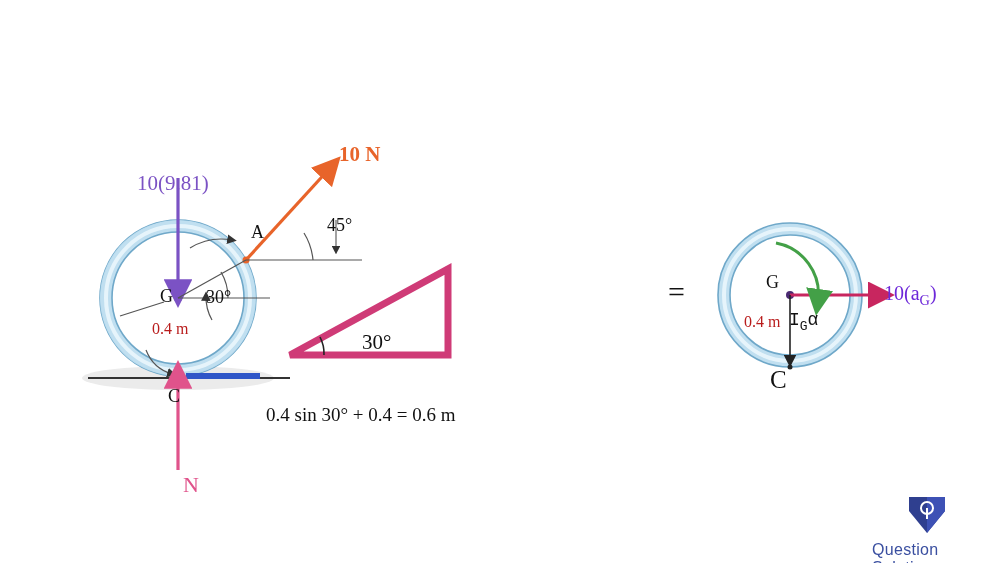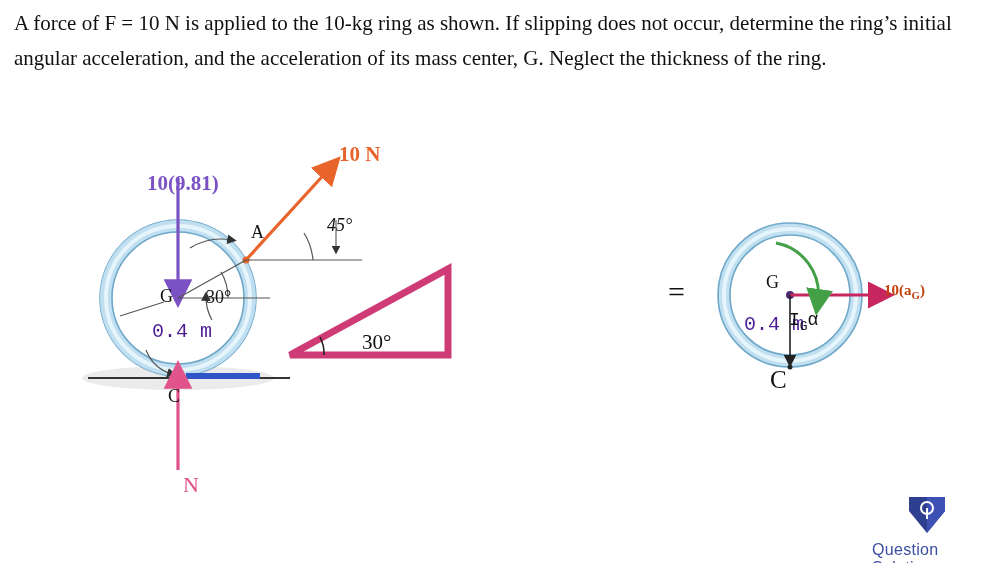--- a/index.html
+++ b/index.html
@@ -42,32 +42,31 @@
     color: #e8642a;
     font-size: 21px;
     font-weight: 600;
     margin-left: 17px;
   }
   .lbl-n {
     color: #e0538b;
     font-size: 22px;
   }
   .lbl-ag {
-    color: #c2410c;
-    font-size: 15px;
-    font-weight: 700;
+    color: #6d28d9;
+    font-size: 20px;
+    font-weight: 400;
   }
   .lbl-black {
     color: #111111;
     font-size: 18px;
   }
   .lbl-small {
-    color: #4c1d95;
-    font-size: 20px;
-    font-family: Liberation Mono, monospace;
+    color: #b91c1c;
+    font-size: 16px;
   }
   .lbl-eq {
     color: #111111;
     font-size: 30px;
   }
   .lbl-angle-tri {
     color: #111111;
     font-size: 21px;
   }
   .lbl-calc {
@@ -86,21 +85,20 @@
     font-size: 16px;
     font-family: "Liberation Sans", sans-serif;
     letter-spacing: 0.3px;
   }
 </style>
 </head>
 <body>
 
 <div id="page">
 
-  <div class="problem-text">A force of F = 10 N is applied to the 10-kg ring as shown. If slipping does not occur, determine the ring’s initial angular acceleration, and the acceleration of its mass center, G. Neglect the thickness of the ring.</div>
 
   <svg class="abs" style="left:60px; top:120px;" width="460" height="400">
     <defs>
       <marker id="arrOrange" markerWidth="9" markerHeight="9" refX="4" refY="4.5" orient="auto">
         <path d="M0,0 L9,4.5 L0,9 z" fill="#e8642a"></path>
       </marker>
       <marker id="arrPurple" markerWidth="9" markerHeight="9" refX="4" refY="4.5" orient="auto">
         <path d="M0,0 L9,4.5 L0,9 z" fill="#7b52c4"></path>
       </marker>
       <marker id="arrPink" markerWidth="9" markerHeight="9" refX="4" refY="4.5" orient="auto">
@@ -150,24 +148,24 @@
 
     <line x1="28" y1="258" x2="230" y2="258" stroke="#333333" stroke-width="2"></line>
 
     <line x1="126" y1="256" x2="200" y2="256" stroke="#2f56c8" stroke-width="6"></line>
 
     <path d="M86,230 A 40,40 0 0,0 112,254" fill="none" stroke="#555555" stroke-width="1.2" marker-end="url(#arrBlkS)"></path>
 
     <line x1="118" y1="350" x2="118" y2="256" stroke="#e0538b" stroke-width="3.2" marker-end="url(#arrPink)"></line>
   </svg>
 
-  <div class="lbl lbl-weight" style="left:147px; top:171px;font-weight:bold;">10(9.81)</div>
+  <div class="lbl lbl-weight" style="left:137px; top:171px;">10(9.81)</div>
   <div class="lbl lbl-force" style="left:322px; top:142px;">10 N</div>
   <div class="lbl lbl-black" style="left:251px; top:222px;">A</div>
-  <div class="lbl lbl-black" style="left:327px; top:215px;font-style:italic;">45°</div>
+  <div class="lbl lbl-black" style="left:327px; top:215px;">45°</div>
   <div class="lbl lbl-black" style="left:160px; top:286px;">G</div>
   <div class="lbl lbl-black" style="left:206px; top:287px;">30°</div>
   <div class="lbl lbl-small" style="left:152px; top:320px;">0.4 m</div>
   <div class="lbl lbl-black" style="left:168px; top:386px;">C</div>
   <div class="lbl lbl-n" style="left:183px; top:472px;">N</div>
 
   <svg class="abs" style="left:280px; top:255px;" width="200" height="125">
     <polygon points="10,100 168,100 168,14" fill="none" stroke="#cf3b77" stroke-width="7" stroke-linejoin="miter"></polygon>
     <path d="M44,100 A 36,36 0 0,0 40,82" fill="none" stroke="#222222" stroke-width="1.6"></path>
   </svg>
@@ -203,20 +201,21 @@
 
     <circle cx="100" cy="152" r="2.5" fill="#222222"></circle>
   </svg>
 
   <div class="lbl lbl-black" style="left:766px; top:272px;">G</div>
   <div class="lbl lbl-ag" style="left:884px; top:282px;"><span>10(a</span><span class="sub">G</span><span>)</span></div>
   <div class="lbl lbl-small" style="left:744px; top:313px;">0.4 m</div>
   <div class="lbl lbl-black" style="left:789px; top:310px;font-family:Liberation Mono, monospace;"><span>I</span><span class="sub">G</span><span>α</span></div>
   <div class="lbl" style="left:770px; top:366px; font-size:25px; color:#111111;">C</div>
 
+  <div class="lbl lbl-calc" style="left:266px; top:404px;">0.4 sin 30° + 0.4 = 0.6 m</div>
 
   <svg class="abs" style="left:905px; top:493px;" width="44" height="44">
     <path d="M4,4 L40,4 L40,18 L22,40 L4,18 Z" fill="#2f3f8f"></path>
     <path d="M22,4 L40,4 L40,18 L22,40 Z" fill="#3d51b5"></path>
     <circle cx="22" cy="15" r="6" fill="none" stroke="#ffffff" stroke-width="2"></circle>
     <line x1="22" y1="15" x2="22" y2="26" stroke="#ffffff" stroke-width="2"></line>
   </svg>
   <div class="watermark-text" style="left:872px; top:541px;">Question Solutions</div>
 
 </div>

